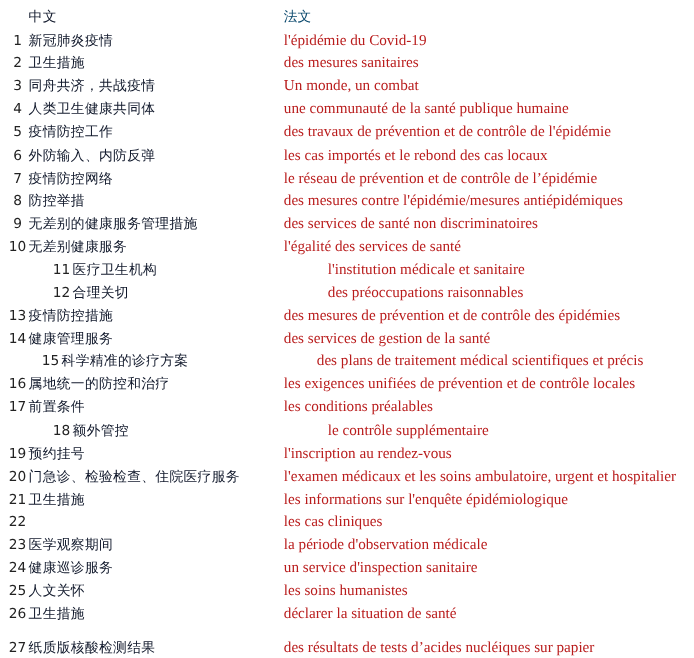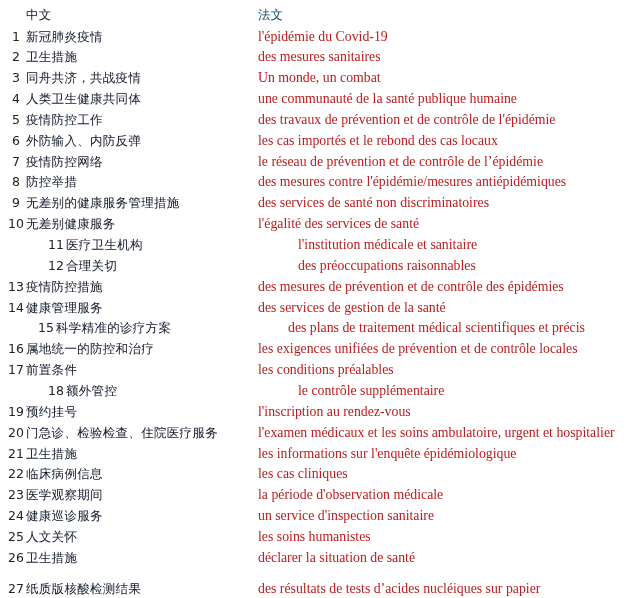--- a/index.html
+++ b/index.html
@@ -144,21 +144,20 @@
         <span class="zh">门急诊、检验检查、住院医疗服务</span>
         <span class="fr">l'examen médicaux et les soins ambulatoire, urgent et hospitalier</span>
       </div>
       <div class="row" style="top: 442.5px;">
         <span class="num">21</span>
         <span class="zh">卫生措施</span>
         <span class="fr">les informations sur l'enquête épidémiologique</span>
       </div>
       <div class="row" style="top: 463.35px;">
         <span class="num">22</span>
-        <span class="zh">临床病例信息</span>
         <span class="fr">les cas cliniques</span>
       </div>
       <div class="row" style="top: 484.2px;">
         <span class="num">23</span>
         <span class="zh">医学观察期间</span>
         <span class="fr">la période d'observation médicale</span>
       </div>
       <div class="row" style="top: 505.05px;">
         <span class="num">24</span>
         <span class="zh">健康巡诊服务</span>

